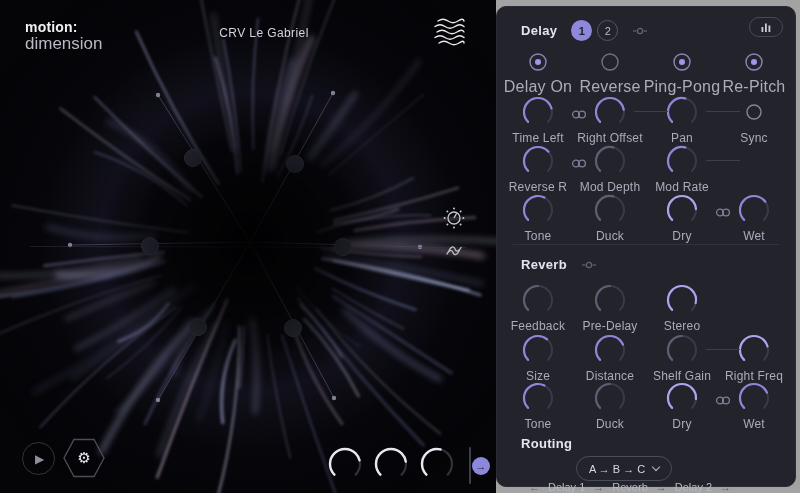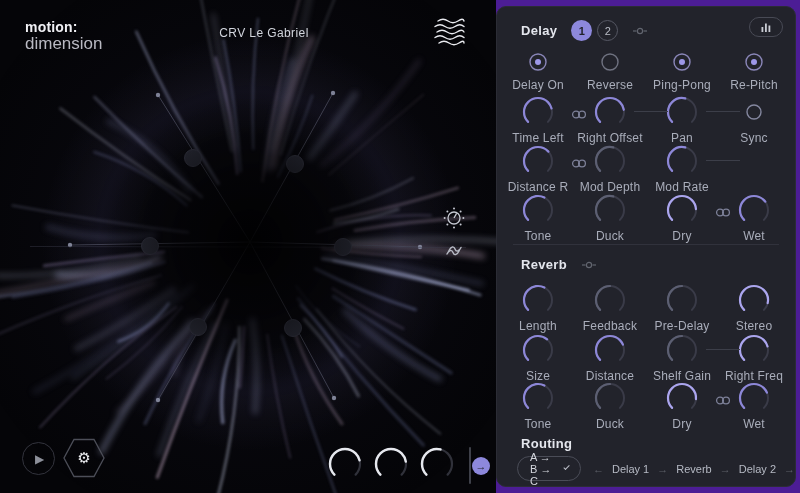--- a/index.html
+++ b/index.html
@@ -1,18 +1,18 @@
 <!DOCTYPE html>
 <html><head>
 <meta charset="utf-8">
 <style>
   * { margin:0; padding:0; box-sizing:border-box; }
   html,body { background:#000; }
   body { font-family:"Liberation Sans", sans-serif; }
-  .window { position:relative; width:800px; height:493px; background:#4c1d95; overflow:hidden; }
+  .window { position:relative; width:800px; height:493px; background:#a3a3a3; overflow:hidden; }
 
   
   .stage { position:absolute; left:0; top:0; width:496px; height:493px; background:#050508; overflow:hidden; }
   .stage-glow { position:absolute; inset:0;
     background:
       radial-gradient(circle 210px at 250px 242px, rgba(0,0,0,0.9) 0%, rgba(0,0,0,0.55) 35%, rgba(0,0,0,0) 70%),
       radial-gradient(circle 260px at 250px 242px, rgba(0,0,0,0) 40%, rgba(98,92,150,0.10) 58%, rgba(0,0,0,0) 80%),
       radial-gradient(circle 400px at 250px 242px, rgba(30,28,48,0.25) 0%, rgba(5,5,8,0) 75%);
     pointer-events:none; }
   .viz-svg { position:absolute; left:0; top:0; }
@@ -54,27 +54,27 @@
   .chips { display:flex; gap:5px; margin-left:6px; }
   .pin { margin-left:6px; display:flex; }
 
   .analyzer-btn { position:absolute; right:12px; top:10px; width:34px; height:20px; border:1px solid #484a55;
     border-radius:10px; display:flex; align-items:center; justify-content:center; }
 
   .ctl-row { position:absolute; left:5px; width:290px; height:58px; }
   .grid4 { display:grid; grid-template-columns:repeat(4,72px); }
   .cell { display:flex; flex-direction:column; align-items:center; }
   .cell-label { color:#a9adba; font-size:12px; margin-top:-2px; letter-spacing:.2px; white-space:nowrap; }
-  .tg-label { color:#a9adba; font-size:12px; margin-top:6px; letter-spacing:.2px; white-space:nowrap; }
+  .tg-label { color:#a9adba; font-size:16px; margin-top:6px; letter-spacing:.2px; white-space:nowrap; }
   .gap-item { position:absolute; }
   .conn-line { height:1px; width:34px; background:#3c3e49; }
 
   .divider { position:absolute; left:16px; right:16px; top:237px; height:1px; background:#31323c; }
 
-  .routing-row { position:absolute; left:20px; top:449px; display:flex; align-items:center; }
+  .routing-row { position:absolute; left:20px; top:449px; display:flex; align-items:center;flex-direction:column; }
   .route-pill { height:25px; border:1px solid #4a4c57; border-radius:13px; padding:0 12px; display:flex;
     align-items:center; gap:8px; color:#d5d7de; font-size:11px; }
   .chev { width:6px; height:6px; border-right:1.5px solid #b9bcc6; border-bottom:1.5px solid #b9bcc6;
     transform:rotate(45deg); margin-top:-3px; }
   .chain { display:flex; align-items:center; gap:8px; margin-left:12px; }
   .chain .step { color:#b6bac4; font-size:11px; white-space:nowrap; }
   .chain .arr { color:#5d6069; font-size:11px; }
 </style>
 </head>
 <body>
@@ -361,21 +361,21 @@
           </svg></div>
         <div class="gap-item conn-line" style="left: 131.5px; top: 18px;"></div>
         <div class="gap-item conn-line" style="left: 203.5px; top: 18px;"></div>
       </div>
     <div class="ctl-row grid4" style="top:135px">
         <div class="cell">
           <svg width="40" height="40" viewBox="0 0 40 40">
             <circle cx="20" cy="19" r="14" fill="none" stroke="#3a3b48" stroke-width="2" stroke-linecap="round" pathLength="100" stroke-dasharray="75 100" transform="rotate(135 20 19)"></circle>
             <circle cx="20" cy="19" r="14" fill="none" stroke="#8d87d8" stroke-width="2.2" stroke-linecap="round" pathLength="100" stroke-dasharray="51.00000000000001 100" transform="rotate(135 20 19)"></circle>
           </svg>
-          <div class="cell-label">Distance R</div>
+          <div class="cell-label">Reverse R</div>
         </div>
         <div class="cell">
           <svg width="40" height="40" viewBox="0 0 40 40">
             <circle cx="20" cy="19" r="14" fill="none" stroke="#3a3b48" stroke-width="2" stroke-linecap="round" pathLength="100" stroke-dasharray="75 100" transform="rotate(135 20 19)"></circle>
             <circle cx="20" cy="19" r="14" fill="none" stroke="#5c5f72" stroke-width="2.2" stroke-linecap="round" pathLength="100" stroke-dasharray="41.25 100" transform="rotate(135 20 19)"></circle>
           </svg>
           <div class="cell-label">Mod Depth</div>
         </div>
         <div class="cell">
           <svg width="40" height="40" viewBox="0 0 40 40">
@@ -441,27 +441,20 @@
             <line x1="11.5" y1="7" x2="15" y2="7"></line>
           </g>
         </svg>
       </span>
     </div>
 
     <div class="ctl-row grid4" style="top:274px">
         <div class="cell">
           <svg width="40" height="40" viewBox="0 0 40 40">
             <circle cx="20" cy="19" r="14" fill="none" stroke="#3a3b48" stroke-width="2" stroke-linecap="round" pathLength="100" stroke-dasharray="75 100" transform="rotate(135 20 19)"></circle>
-            <circle cx="20" cy="19" r="14" fill="none" stroke="#8d87d8" stroke-width="2.2" stroke-linecap="round" pathLength="100" stroke-dasharray="45 100" transform="rotate(135 20 19)"></circle>
-          </svg>
-          <div class="cell-label">Length</div>
-        </div>
-        <div class="cell">
-          <svg width="40" height="40" viewBox="0 0 40 40">
-            <circle cx="20" cy="19" r="14" fill="none" stroke="#3a3b48" stroke-width="2" stroke-linecap="round" pathLength="100" stroke-dasharray="75 100" transform="rotate(135 20 19)"></circle>
             <circle cx="20" cy="19" r="14" fill="none" stroke="#5c5f72" stroke-width="2.2" stroke-linecap="round" pathLength="100" stroke-dasharray="37.5 100" transform="rotate(135 20 19)"></circle>
           </svg>
           <div class="cell-label">Feedback</div>
         </div>
         <div class="cell">
           <svg width="40" height="40" viewBox="0 0 40 40">
             <circle cx="20" cy="19" r="14" fill="none" stroke="#3a3b48" stroke-width="2" stroke-linecap="round" pathLength="100" stroke-dasharray="75 100" transform="rotate(135 20 19)"></circle>
             <circle cx="20" cy="19" r="14" fill="none" stroke="#5c5f72" stroke-width="2.2" stroke-linecap="round" pathLength="100" stroke-dasharray="37.5 100" transform="rotate(135 20 19)"></circle>
           </svg>
           <div class="cell-label">Pre-Delay</div>

